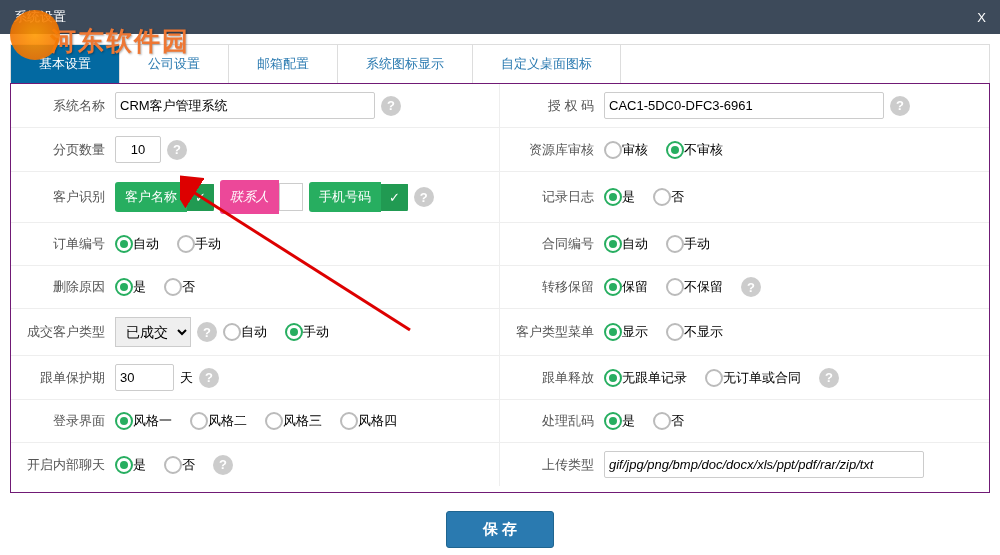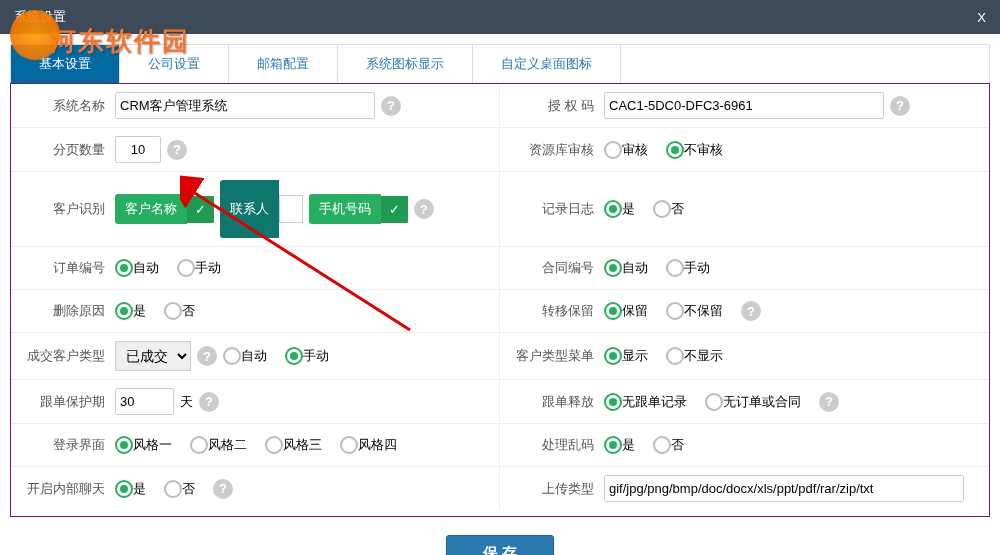--- a/index.html
+++ b/index.html
@@ -22,21 +22,21 @@
     .val { flex: 1; display: flex; align-items: center; gap: 6px; flex-wrap: wrap; }
     input[type="text"] { border: 1px solid #ccc; padding: 5px 4px; font-size: 13px; border-radius: 2px; }
     .help { width: 20px; height: 20px; border-radius: 50%; background: #ccc; color: #fff; display: inline-flex; align-items: center; justify-content: center; font-weight: bold; font-size: 13px; cursor: pointer; }
     .radio { display: inline-flex; margin-right: 12px; cursor: pointer; }
     .rcirc { width: 18px; height: 18px; border: 2px solid #bbb; border-radius: 50%; display: inline-flex; align-items: center; justify-content: center; }
     .rcirc.on { border-color: #27ae60; }
     .rcirc.on::after { content: ""; width: 8px; height: 8px; background: #27ae60; border-radius: 50%; }
     .tagbtn { display: inline-flex; align-items: center; border-radius: 3px; overflow: hidden; }
     .tagbtn.green .tlbl { background: #27ae60; color: #fff; padding: 6px 10px; }
     .tagbtn.green .tchk { background: #219a52; color: #fff; padding: 6px 8px; }
-    .tagbtn.gray .tlbl { background: #0f766e; color: #fff; padding: 20px 10px; }
+    .tagbtn.gray .tlbl { background: #ec4899; color: #fff; padding: 8px 10px; font-style: italic; }
     .tagbtn.gray .tchk { background: #fff; border: 1px solid #ccc; width: 24px; height: 28px; }
     select { border: 1px solid #ccc; padding: 5px 6px; font-size: 14px; }
     .save-area { text-align: center; padding: 18px 0 10px; }
     .save-btn { background: #2a7ab0; color: #fff; border: 1px solid #1f6590; padding: 8px 36px; font-size: 15px; border-radius: 3px; cursor: pointer; font-weight: bold; }
     .arrow { position: absolute; top: 160px; left: 180px; z-index: 50; pointer-events: none; }
   </style>
 </head>
 <body>
 
 <div class="watermark">
@@ -298,21 +298,21 @@
         <span class="radio">
             <span class="rcirc"></span>
             <span>否</span>
           </span>
         <span class="help">?</span>
       </div>
     </div>
     <div class="half">
       <div class="lbl">上传类型</div>
       <div class="val">
-        <input type="text" style="width: 360px;" value="gif/jpg/png/bmp/doc/docx/xls/ppt/pdf/rar/zip/txt">
+        <input type="text" style="width: 320px; font-style: italic;" value="gif/jpg/png/bmp/doc/docx/xls/ppt/pdf/rar/zip/txt">
       </div>
     </div>
   </div>
 
 </div>
 
 <div class="save-area">
   <button class="save-btn">保 存</button>
 </div>
 

